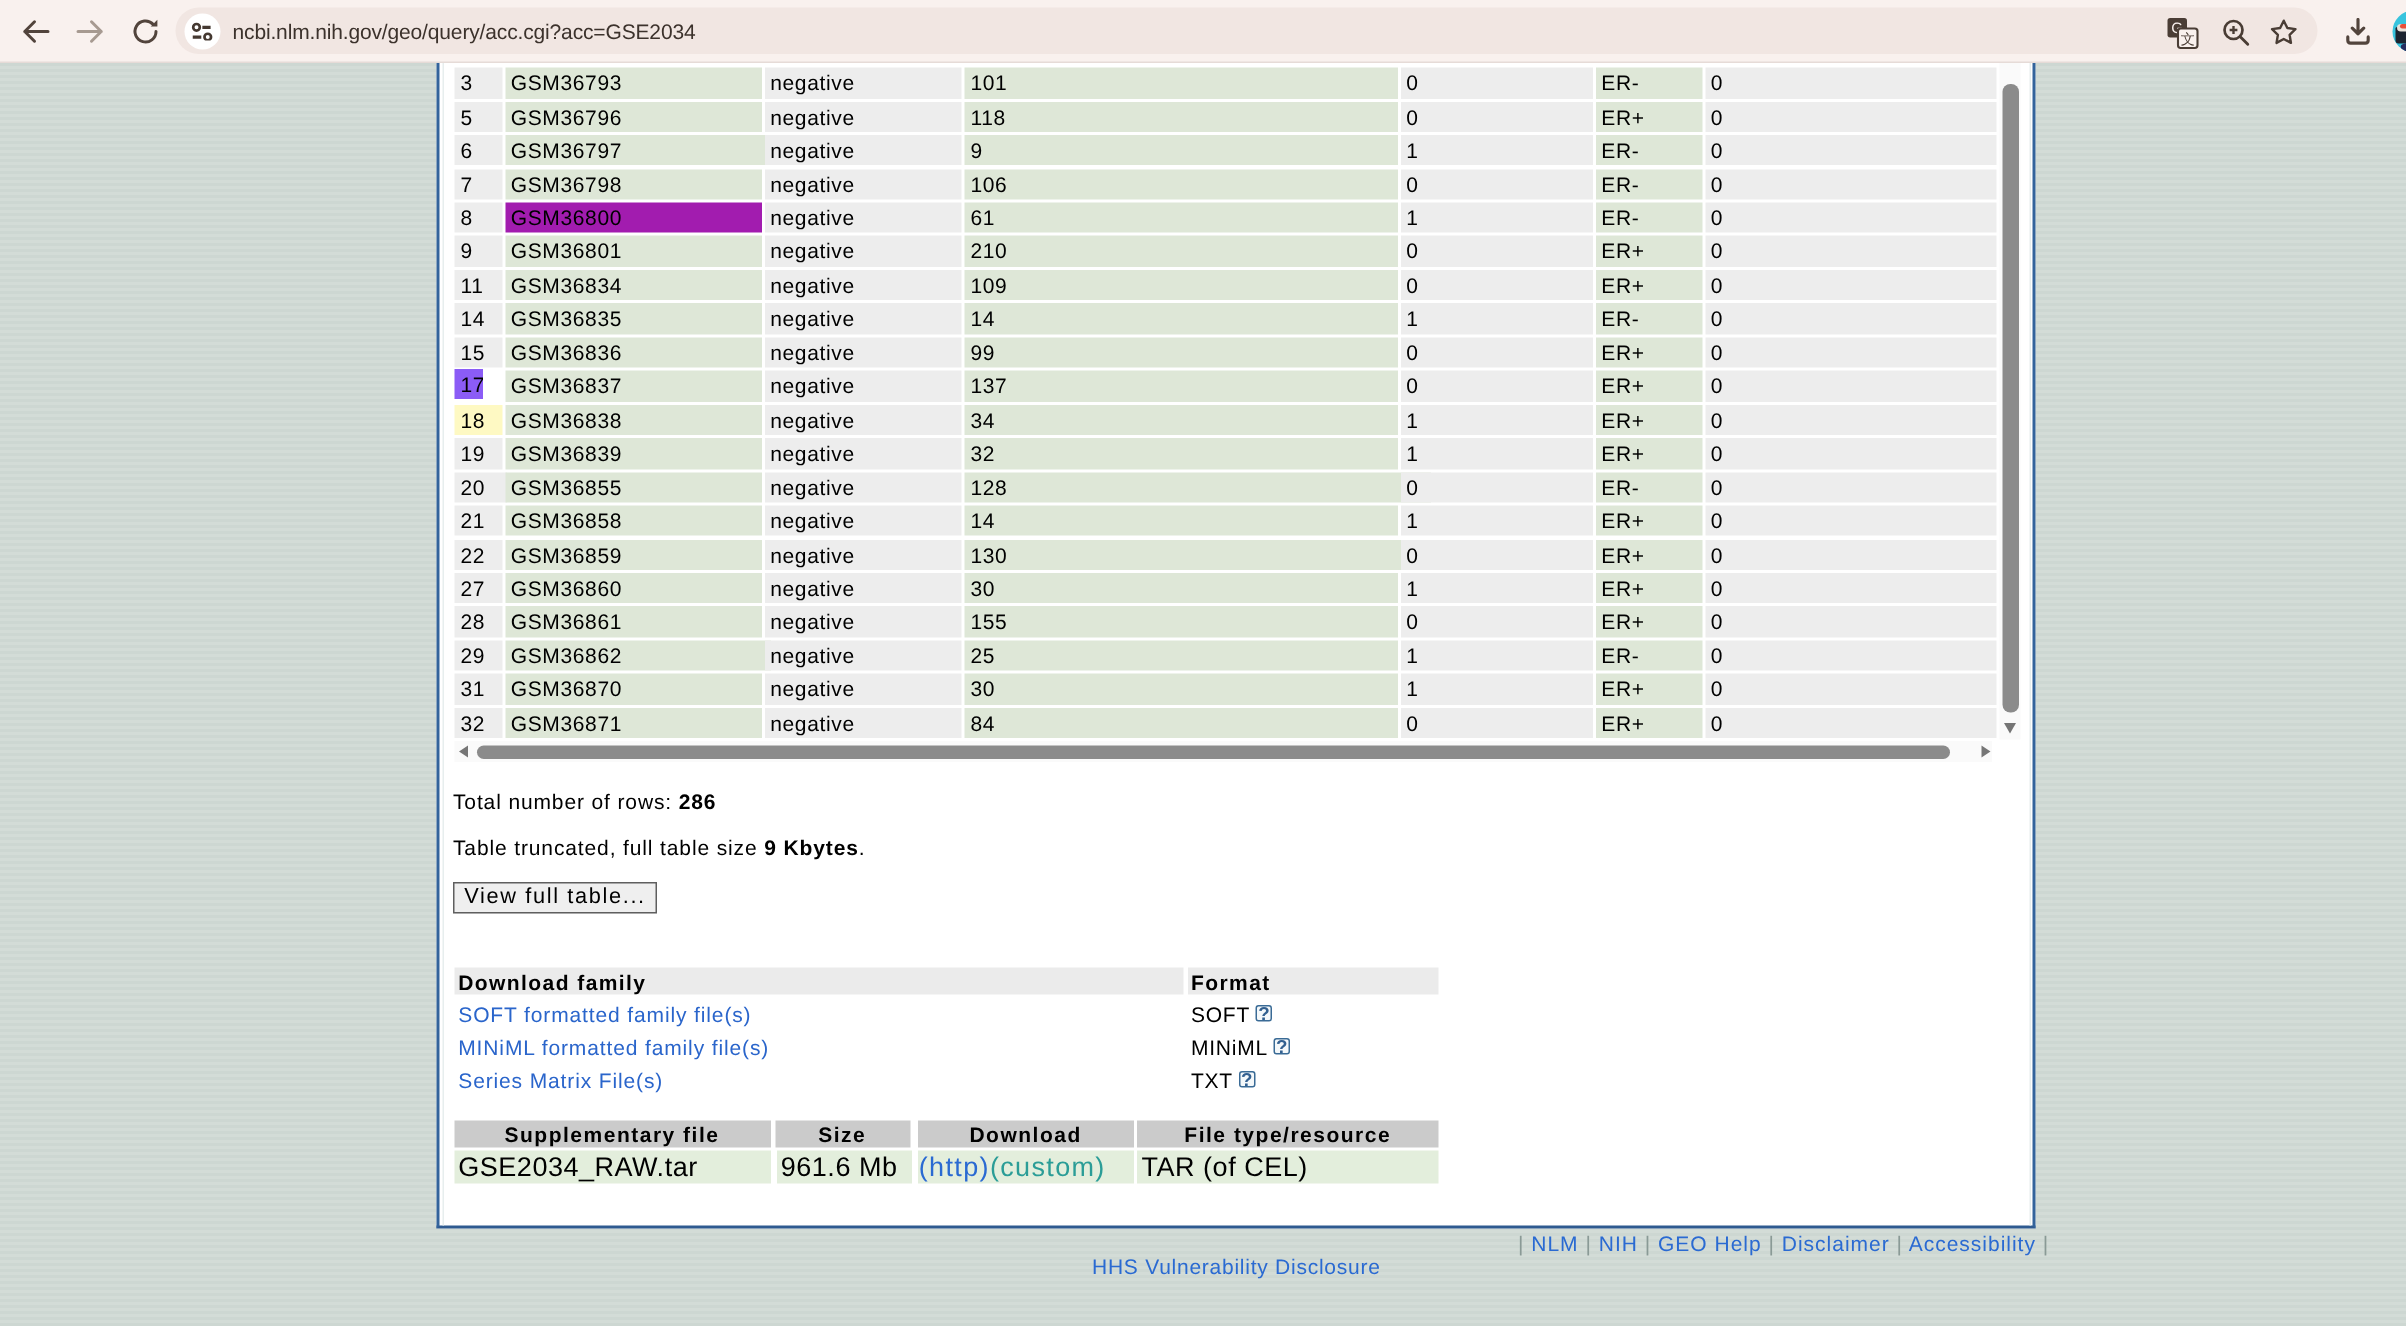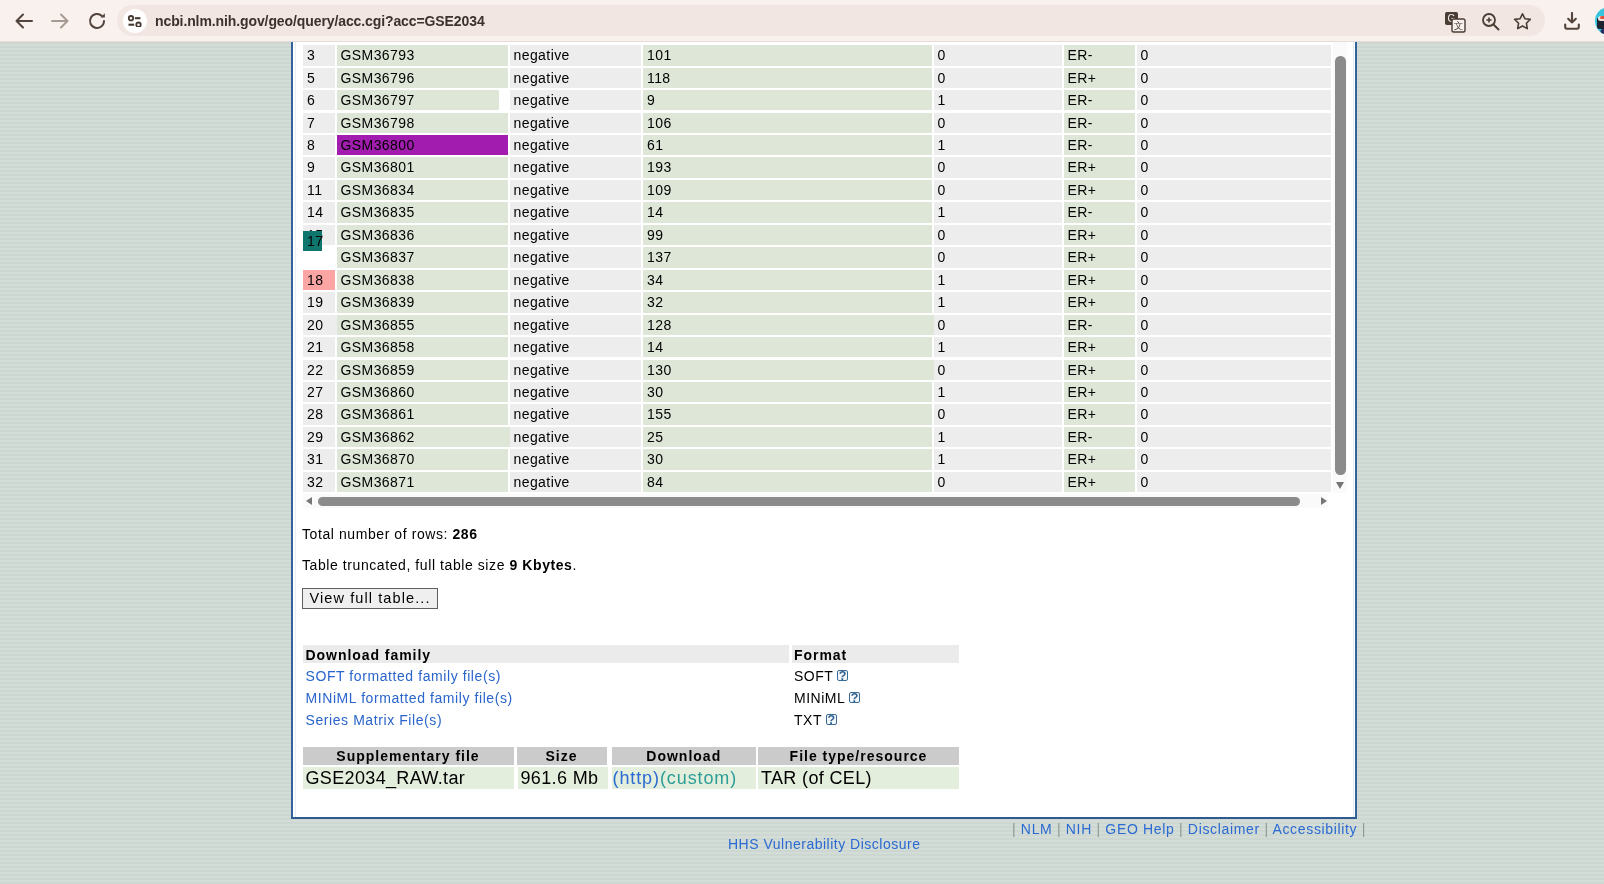--- a/index.html
+++ b/index.html
@@ -4,21 +4,21 @@
 <style>
 * { margin:0; padding:0; box-sizing:border-box; }
 html,body { width:1604px; height:884px; overflow:hidden; }
 body { font-family:"Liberation Sans", sans-serif; position:relative; background:#fff; }
 .abs { position:absolute; }
 
 
 #toolbar { position:absolute; left:0; top:0; width:1604px; height:42px; background:#f9f1ee; border-bottom:1px solid #e6dbd7; }
 #omnibox { position:absolute; left:117px; top:5px; width:1428px; height:31px; border-radius:15.5px; background:#f1e6e2; }
 #siteinfo { position:absolute; left:122.5px; top:9px; width:24px; height:24px; border-radius:12px; background:#fff; }
-#urltext { position:absolute; left:155px; top:13px; font-size:14px; letter-spacing:-0.1px; color:#3c322c; line-height:16px;font-weight:bold; }
+#urltext { position:absolute; left:155px; top:13px; font-size:14px; letter-spacing:-0.1px; color:#3c322c; line-height:16px; }
 
 
 #pagebg { position:absolute; left:0; top:42px; width:1604px; height:842px;
   background:repeating-linear-gradient(to bottom, #cdd7d2 0px, #cdd7d2 2px, #d3dcd7 2px, #d3dcd7 4px); }
 #contentbox { position:absolute; left:291px; top:42px; width:1066px; height:777px;
   background:#fff; border-left:2px solid #33639b; border-right:2px solid #33639b; border-bottom:2px solid #2e5a90; }
 .palein { position:absolute; top:0; width:1.5px; height:775px; background:#e7eeee; }
 
 
 .tc { position:absolute; height:20.4px; font-size:14px; letter-spacing:0.42px; color:#000;
@@ -127,21 +127,21 @@
 <div class="tc" style="left:1063.5px;top:45.20px;width:71px;background:#dee7d7">ER-</div>
 <div class="tc" style="left:1136.5px;top:45.20px;width:194.5px;background:#ededed">0</div>
 <div class="tc" style="left:303px;top:67.65px;width:31.5px;background:#ededed">5</div>
 <div class="tc" style="left:336.5px;top:67.65px;width:171px;background:#dee7d7">GSM36796</div>
 <div class="tc" style="left:509.5px;top:67.65px;width:131.5px;background:#ededed">negative</div>
 <div class="tc" style="left:643px;top:67.65px;width:288.5px;background:#dee7d7">118</div>
 <div class="tc" style="left:933.5px;top:67.65px;width:128px;background:#ededed">0</div>
 <div class="tc" style="left:1063.5px;top:67.65px;width:71px;background:#dee7d7">ER+</div>
 <div class="tc" style="left:1136.5px;top:67.65px;width:194.5px;background:#ededed">0</div>
 <div class="tc" style="left:303px;top:90.10px;width:31.5px;background:#ededed">6</div>
-<div class="tc" style="left:336.5px;top:90.10px;width:162px;background:#dee7d7">GSM36797</div>
+<div class="tc" style="left:336.5px;top:90.10px;width:183px;background:#dee7d7">GSM36797</div>
 <div class="tc" style="left:509.5px;top:90.10px;width:131.5px;background:#ededed">negative</div>
 <div class="tc" style="left:643px;top:90.10px;width:288.5px;background:#dee7d7">9</div>
 <div class="tc" style="left:933.5px;top:90.10px;width:128px;background:#ededed">1</div>
 <div class="tc" style="left:1063.5px;top:90.10px;width:71px;background:#dee7d7">ER-</div>
 <div class="tc" style="left:1136.5px;top:90.10px;width:194.5px;background:#ededed">0</div>
 <div class="tc" style="left:303px;top:112.55px;width:31.5px;background:#ededed">7</div>
 <div class="tc" style="left:336.5px;top:112.55px;width:171px;background:#dee7d7">GSM36798</div>
 <div class="tc" style="left:509.5px;top:112.55px;width:131.5px;background:#ededed">negative</div>
 <div class="tc" style="left:643px;top:112.55px;width:288.5px;background:#dee7d7">106</div>
 <div class="tc" style="left:933.5px;top:112.55px;width:128px;background:#ededed">0</div>
@@ -150,21 +150,21 @@
 <div class="tc" style="left:303px;top:135.00px;width:31.5px;background:#ededed">8</div>
 <div class="tc" style="left:336.5px;top:135.00px;width:171px;background:#a21caf">GSM36800</div>
 <div class="tc" style="left:509.5px;top:135.00px;width:131.5px;background:#ededed">negative</div>
 <div class="tc" style="left:643px;top:135.00px;width:288.5px;background:#dee7d7">61</div>
 <div class="tc" style="left:933.5px;top:135.00px;width:128px;background:#ededed">1</div>
 <div class="tc" style="left:1063.5px;top:135.00px;width:71px;background:#dee7d7">ER-</div>
 <div class="tc" style="left:1136.5px;top:135.00px;width:194.5px;background:#ededed">0</div>
 <div class="tc" style="left:303px;top:157.45px;width:31.5px;background:#ededed">9</div>
 <div class="tc" style="left:336.5px;top:157.45px;width:171px;background:#dee7d7">GSM36801</div>
 <div class="tc" style="left:509.5px;top:157.45px;width:131.5px;background:#ededed">negative</div>
-<div class="tc" style="left:643px;top:157.45px;width:288.5px;background:#dee7d7">193</div>
+<div class="tc" style="left:643px;top:157.45px;width:288.5px;background:#dee7d7">210</div>
 <div class="tc" style="left:933.5px;top:157.45px;width:128px;background:#ededed">0</div>
 <div class="tc" style="left:1063.5px;top:157.45px;width:71px;background:#dee7d7">ER+</div>
 <div class="tc" style="left:1136.5px;top:157.45px;width:194.5px;background:#ededed">0</div>
 <div class="tc" style="left:303px;top:179.90px;width:31.5px;background:#ededed">11</div>
 <div class="tc" style="left:336.5px;top:179.90px;width:171px;background:#dee7d7">GSM36834</div>
 <div class="tc" style="left:509.5px;top:179.90px;width:131.5px;background:#ededed">negative</div>
 <div class="tc" style="left:643px;top:179.90px;width:288.5px;background:#dee7d7">109</div>
 <div class="tc" style="left:933.5px;top:179.90px;width:128px;background:#ededed">0</div>
 <div class="tc" style="left:1063.5px;top:179.90px;width:71px;background:#dee7d7">ER+</div>
 <div class="tc" style="left:1136.5px;top:179.90px;width:194.5px;background:#ededed">0</div>
@@ -175,28 +175,28 @@
 <div class="tc" style="left:933.5px;top:202.35px;width:128px;background:#ededed">1</div>
 <div class="tc" style="left:1063.5px;top:202.35px;width:71px;background:#dee7d7">ER-</div>
 <div class="tc" style="left:1136.5px;top:202.35px;width:194.5px;background:#ededed">0</div>
 <div class="tc" style="left:303px;top:224.80px;width:31.5px;background:#ededed">15</div>
 <div class="tc" style="left:336.5px;top:224.80px;width:171px;background:#dee7d7">GSM36836</div>
 <div class="tc" style="left:509.5px;top:224.80px;width:131.5px;background:#ededed">negative</div>
 <div class="tc" style="left:643px;top:224.80px;width:288.5px;background:#dee7d7">99</div>
 <div class="tc" style="left:933.5px;top:224.80px;width:128px;background:#ededed">0</div>
 <div class="tc" style="left:1063.5px;top:224.80px;width:71px;background:#dee7d7">ER+</div>
 <div class="tc" style="left:1136.5px;top:224.80px;width:194.5px;background:#ededed">0</div>
-<div class="tc" style="left:303px;top:231px;width:19px;background:#0f766e">17</div>
+<div class="tc" style="left:303px;top:246px;width:19px;background:#8b5cf6">17</div>
 <div class="tc" style="left:336.5px;top:247.25px;width:171px;background:#dee7d7">GSM36837</div>
 <div class="tc" style="left:509.5px;top:247.25px;width:131.5px;background:#ededed">negative</div>
 <div class="tc" style="left:643px;top:247.25px;width:288.5px;background:#dee7d7">137</div>
 <div class="tc" style="left:933.5px;top:247.25px;width:128px;background:#ededed">0</div>
 <div class="tc" style="left:1063.5px;top:247.25px;width:71px;background:#dee7d7">ER+</div>
 <div class="tc" style="left:1136.5px;top:247.25px;width:194.5px;background:#ededed">0</div>
-<div class="tc" style="left:303px;top:269.70px;width:31.5px;background:#fca5a5">18</div>
+<div class="tc" style="left:303px;top:269.70px;width:31.5px;background:#fef9c3">18</div>
 <div class="tc" style="left:336.5px;top:269.70px;width:171px;background:#dee7d7">GSM36838</div>
 <div class="tc" style="left:509.5px;top:269.70px;width:131.5px;background:#ededed">negative</div>
 <div class="tc" style="left:643px;top:269.70px;width:288.5px;background:#dee7d7">34</div>
 <div class="tc" style="left:933.5px;top:269.70px;width:128px;background:#ededed">1</div>
 <div class="tc" style="left:1063.5px;top:269.70px;width:71px;background:#dee7d7">ER+</div>
 <div class="tc" style="left:1136.5px;top:269.70px;width:194.5px;background:#ededed">0</div>
 <div class="tc" style="left:303px;top:292.15px;width:31.5px;background:#ededed">19</div>
 <div class="tc" style="left:336.5px;top:292.15px;width:171px;background:#dee7d7">GSM36839</div>
 <div class="tc" style="left:509.5px;top:292.15px;width:131.5px;background:#ededed">negative</div>
 <div class="tc" style="left:643px;top:292.15px;width:288.5px;background:#dee7d7">32</div>

